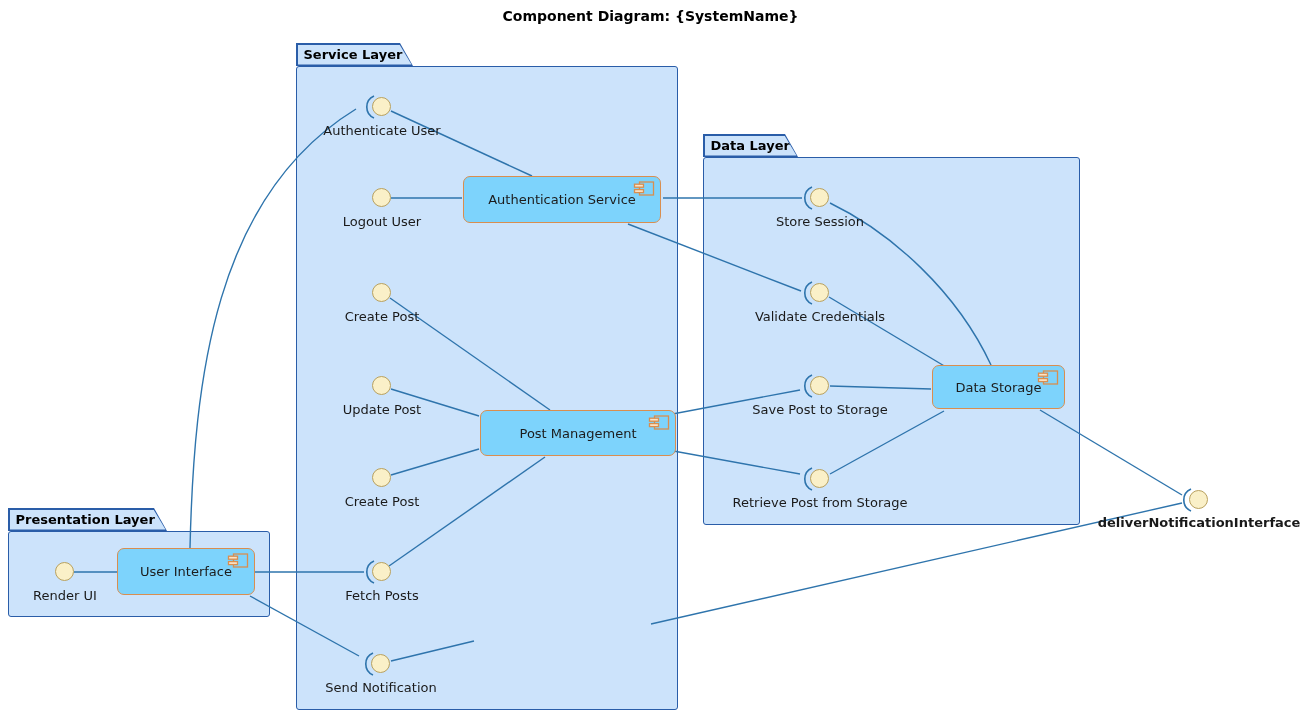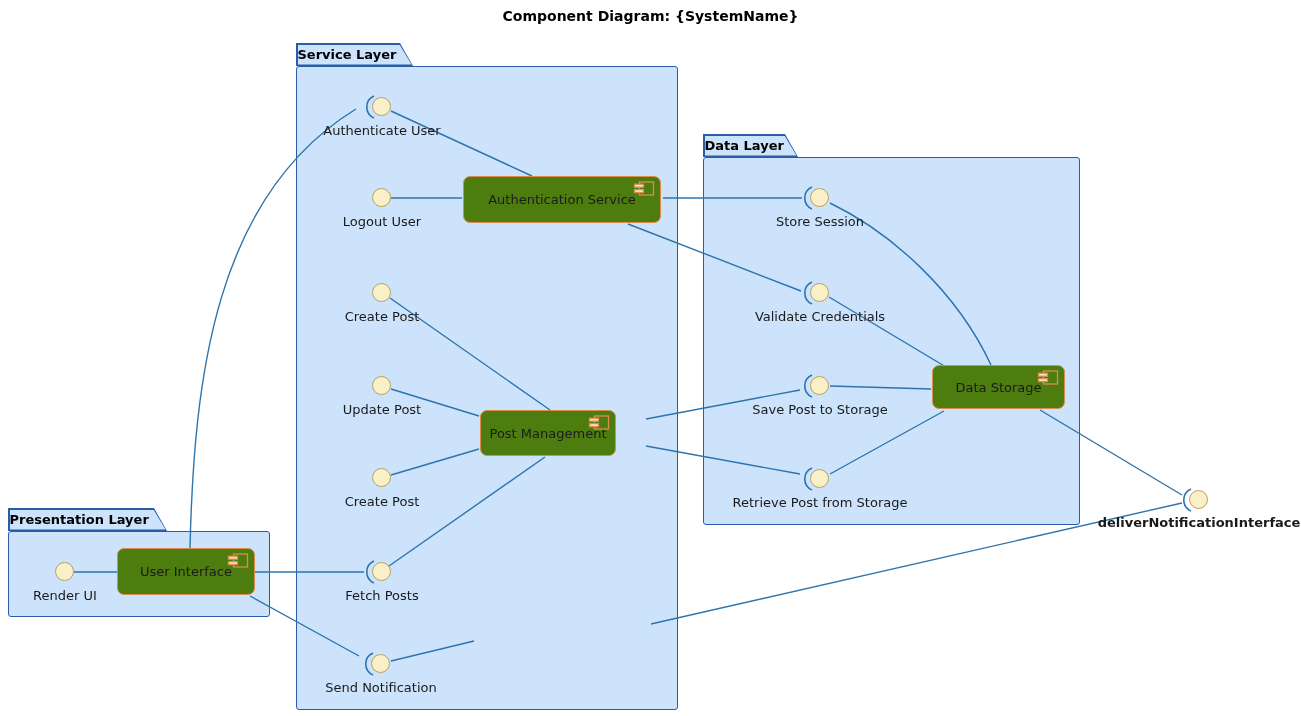--- a/index.html
+++ b/index.html
@@ -1,21 +1,21 @@
 <!DOCTYPE html>
 <html><head>
 <meta charset="utf-8">
 <style>
   html,body{margin:0;padding:0;background:#ffffff;font-family:"DejaVu Sans","Liberation Sans",sans-serif;}
   .stage{position:relative;width:1301px;height:716px;background:#ffffff;overflow:hidden;}
   .diagram-title{position:absolute;left:0;top:8px;width:100%;text-align:center;font-size:14px;font-weight:bold;color:#000;z-index:6;}
   .pkg-body{position:absolute;background:#CCE3FB;border:1.5px solid #2A5DA8;border-radius:3px;box-sizing:border-box;z-index:1;}
   .ptab{position:absolute;background:#2A5DA8;clip-path:polygon(0 0, calc(100% - 13px) 0, 100% 100%, 0 100%);z-index:3;}
-  .ptab-in{position:absolute;inset:1.5px;background:#CCE3FB;clip-path:polygon(0 0, calc(100% - 12px) 0, 100% 100%, 0 100%);font-size:13px;font-weight:bold;color:#000;line-height:20px;box-sizing:border-box;white-space:nowrap;}
-  .comp{position:absolute;background:#4d7c0f;border:1.5px solid #D98E4F;border-radius:7px;box-sizing:border-box;z-index:4;display:flex;align-items:center;justify-content:center;font-size:13px;color:#1c1c1c;}
+  .ptab-in{position:absolute;inset:1.5px;background:#CCE3FB;clip-path:polygon(0 0, calc(100% - 12px) 0, 100% 100%, 0 100%);font-size:13px;font-weight:bold;color:#000;line-height:20px;padding-left:6px;box-sizing:border-box;white-space:nowrap;}
+  .comp{position:absolute;background:#7dd3fc;border:1.5px solid #D98E4F;border-radius:7px;box-sizing:border-box;z-index:4;display:flex;align-items:center;justify-content:center;font-size:13px;color:#1c1c1c;}
   .comp-icon{position:absolute;top:4px;right:5px;}
   .edges{position:absolute;left:0;top:0;z-index:2;}
   .iface-circle{position:absolute;width:19px;height:19px;border-radius:50%;background:#FAF0C8;border:1.5px solid #B9A15E;box-sizing:border-box;z-index:5;}
   .iface-label{position:absolute;transform:translateX(-50%);font-size:13px;color:#1a1a1a;white-space:nowrap;z-index:5;}
 </style>
 </head>
 <body>
 
 <div class="stage">
 
@@ -72,21 +72,21 @@
   </div>
 
   <div class="comp" style="left:463px;top:176px;width:198px;height:47px;">
     <span>Authentication Service</span>
     <svg class="comp-icon" width="22" height="15" viewBox="0 0 22 15">
       <rect x="6.5" y="1" width="14" height="13" fill="none" stroke="#D98E4F" stroke-width="1.3"></rect>
       <rect x="1.5" y="3.2" width="9" height="3" fill="#FCE3C6" stroke="#D98E4F" stroke-width="1.3"></rect>
       <rect x="1.5" y="8.6" width="9" height="3" fill="#FCE3C6" stroke="#D98E4F" stroke-width="1.3"></rect>
     </svg>
   </div>
-  <div class="comp" style="left:480px;top:410px;width:136px;height:46px;">
+  <div class="comp" style="left:480px;top:410px;width:196px;height:46px;">
     <span>Post Management</span>
     <svg class="comp-icon" width="22" height="15" viewBox="0 0 22 15">
       <rect x="6.5" y="1" width="14" height="13" fill="none" stroke="#D98E4F" stroke-width="1.3"></rect>
       <rect x="1.5" y="3.2" width="9" height="3" fill="#FCE3C6" stroke="#D98E4F" stroke-width="1.3"></rect>
       <rect x="1.5" y="8.6" width="9" height="3" fill="#FCE3C6" stroke="#D98E4F" stroke-width="1.3"></rect>
     </svg>
   </div>
   <div class="comp" style="left:932px;top:365px;width:133px;height:44px;">
     <span>Data Storage</span>
     <svg class="comp-icon" width="22" height="15" viewBox="0 0 22 15">

